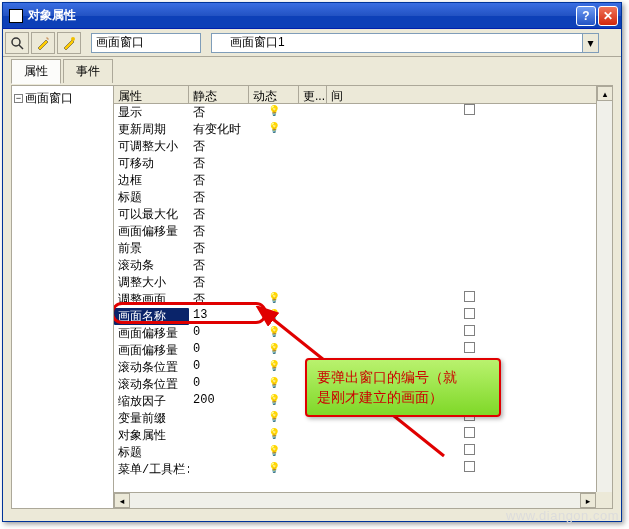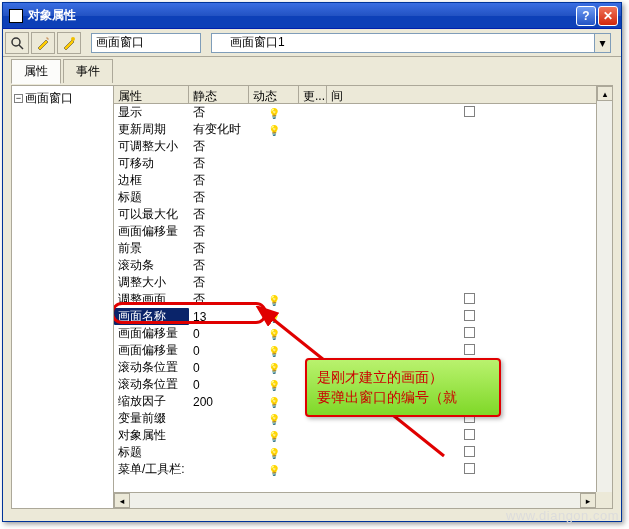--- a/index.html
+++ b/index.html
@@ -13,21 +13,21 @@
   .title-btns { display: flex; gap: 2px; }
   .title-btn { width: 20px; height: 20px; border-radius: 3px; border: 1px solid #fff; display: flex; align-items: center; justify-content: center; font-weight: bold; font-size: 12px; color: #fff; cursor: pointer; }
   .help-btn { background: linear-gradient(to bottom,#6f9cf3,#2353c4); }
   .close-btn { background: linear-gradient(to bottom,#f07358,#d1260b); }
 
   .toolbar-row { height: 28px; background: #ece9d8; border-bottom: 1px solid #aca899; display: flex; align-items: center; padding: 2px; gap: 2px; }
   .tool-btn { width: 24px; height: 22px; border: 1px solid #aca899; background: #ece9d8; display: flex; align-items: center; justify-content: center; cursor: pointer; }
   .tool-sep { width: 6px; }
   .combo { border: 1px solid #7f9db9; background: #fff; height: 20px; display: flex; align-items: center; padding: 0 4px; font-size: 12px; }
   .combo1 { width: 110px; }
-  .combo2 { flex: 1; margin-right: 8px; position: relative; padding-left: 18px; }
+  .combo2 { flex: 1; margin-right: 20px; position: relative; padding-left: 18px; }
   .combo-arrow { position: absolute; right: 0; top: 0; width: 16px; height: 18px; background: #ece9d8; border-left: 1px solid #7f9db9; display: flex; align-items: center; justify-content: center; cursor: pointer; }
 
   .tabs-row { height: 26px; display: flex; align-items: flex-end; padding: 4px 8px 0 8px; gap: 2px; }
   .tab { border: 1px solid #aca899; border-bottom: none; background: #ece9d8; padding: 3px 12px 3px 12px; font-size: 12px; cursor: pointer; }
   .tab.active { background: #fcfcfa; position: relative; top: 1px; border-bottom: 1px solid #fcfcfa; }
 
   .content-panel { position: absolute; left: 8px; right: 8px; top: 82px; bottom: 12px; border: 1px solid #aca899; background: #fcfcfa; }
   .splitter { display: flex; height: 100%; }
 
   .tree-pane { width: 102px; border-right: 1px solid #aca899; background: #fff; padding: 4px 2px; overflow: hidden; }
@@ -38,21 +38,21 @@
   .grid-pane { flex: 1; background: #fff; position: relative; overflow: hidden; }
   .grid-header { display: flex; height: 18px; border-bottom: 1px solid #aca899; background: #ece9d8; }
   .grid-header .hcell { border-right: 1px solid #aca899; padding: 2px 4px; font-size: 12px; overflow: hidden; white-space: nowrap; }
   .hcell.c0 { width: 75px; }
   .hcell.c1 { width: 60px; }
   .hcell.c2 { width: 50px; font-family: Liberation Serif, serif; }
   .hcell.c3 { width: 28px; }
   .hcell.c4 { width: 45px; flex: 1; }
 
   .grid-body { }
-  .grid-row { display: flex; height: 17px; align-items: center; }
+  .grid-row { display: flex; height: 17px; align-items: flex-start; font-family: Liberation Mono, monospace; }
   .gcell { padding: 0 4px; font-size: 12px; overflow: hidden; white-space: nowrap; }
   .gcell.c0 { width: 75px; }
   .gcell.c1 { width: 60px; }
   .gcell.c2 { width: 50px; text-align: center; }
   .gcell.c3 { width: 28px; }
   .gcell.c4 { width: 45px; text-align: center; flex: 1; }
 
   .bulb { display: inline-block; width: 12px; height: 12px; line-height: 12px; color: #555; }
   .chk { display: inline-block; width: 11px; height: 11px; border: 1px solid #808080; background: #fff; }
 
@@ -300,22 +300,22 @@
         <svg class="arrow-svg" style="left:140px; top:220px; width:220px; height:170px;">
           <defs>
             <marker id="ahead" markerWidth="10" markerHeight="10" refX="2" refY="3" orient="auto">
               <path d="M0,0 L0,6 L8,3 z" fill="#e00000"></path>
             </marker>
           </defs>
           <line x1="190" y1="150" x2="15" y2="10" stroke="#e00000" stroke-width="3" marker-end="url(#ahead)"></line>
         </svg>
 
         <div class="callout" style="left:191px; top:272px; width:196px;">
+          <div>要弹出窗口的编号（就</div>
           <div>是刚才建立的画面）</div>
-          <div>要弹出窗口的编号（就</div>
         </div>
 
         <div class="scrollbar-right">
           <div class="sb-btn">▴</div>
           <div class="sb-vtrack"></div>
           <div class="sb-btn">▾</div>
         </div>
         <div class="scrollbar-bottom">
           <div class="sb-btn">◂</div>
           <div class="sb-track"></div>

